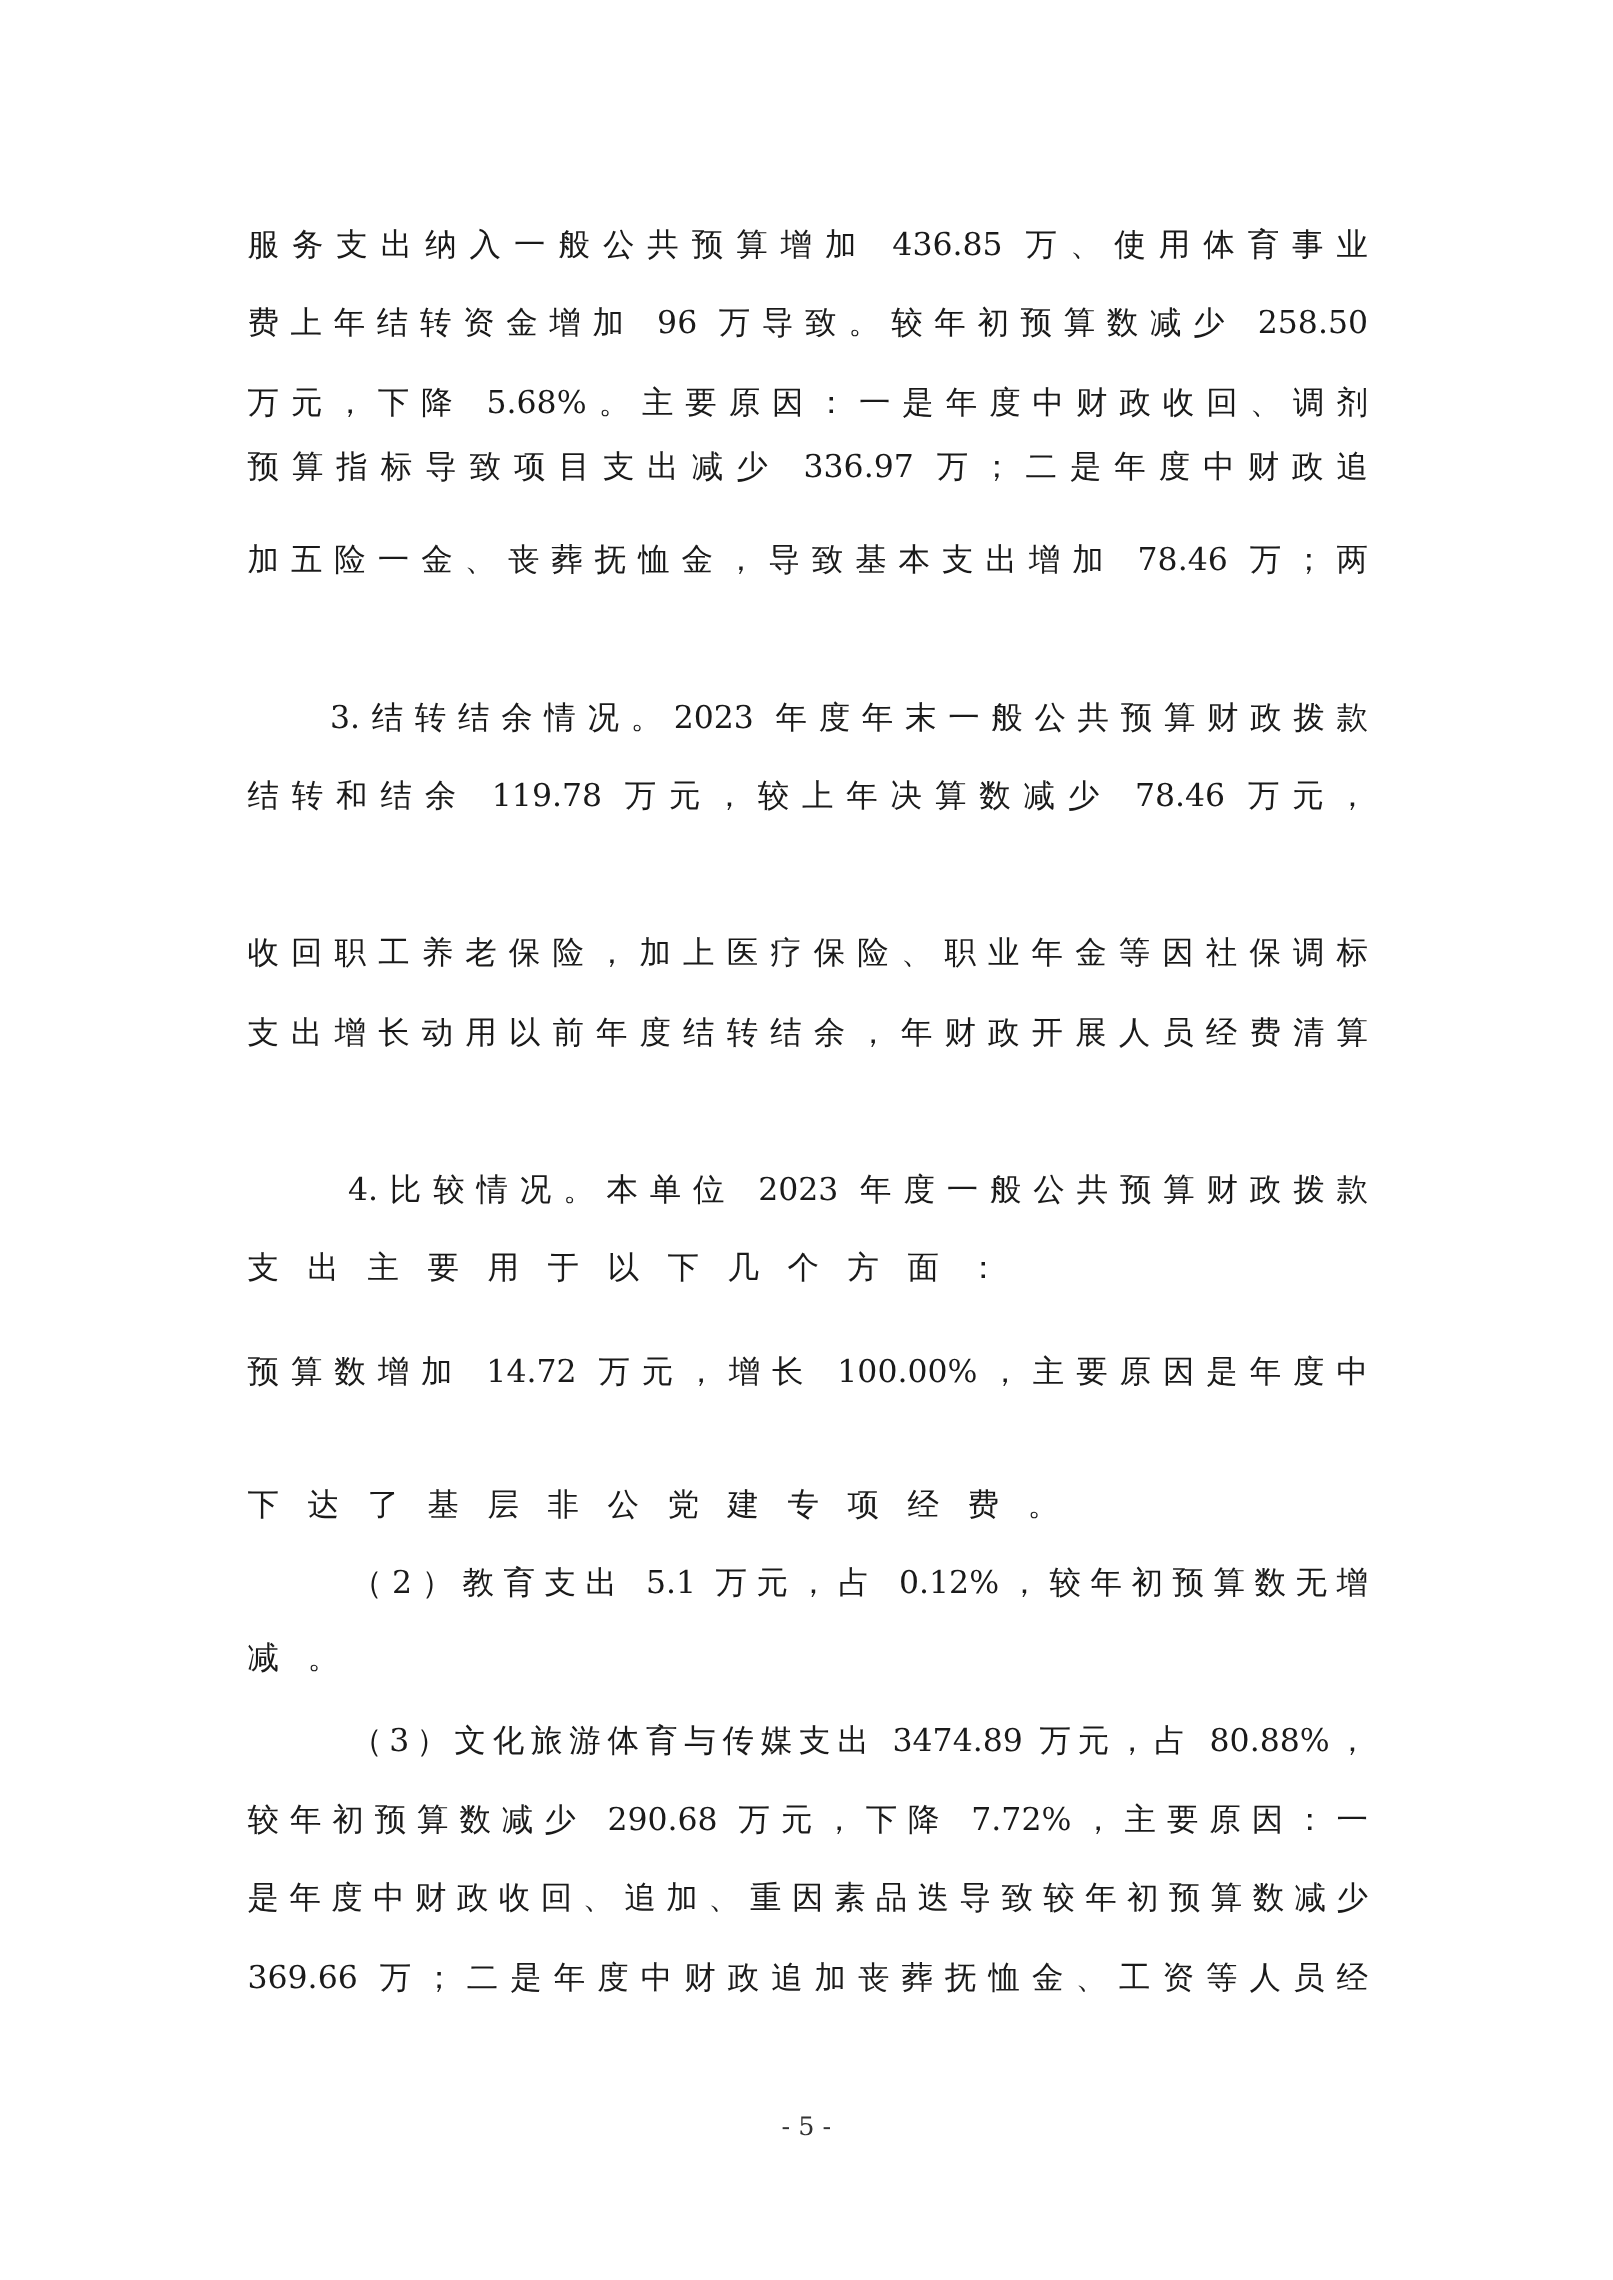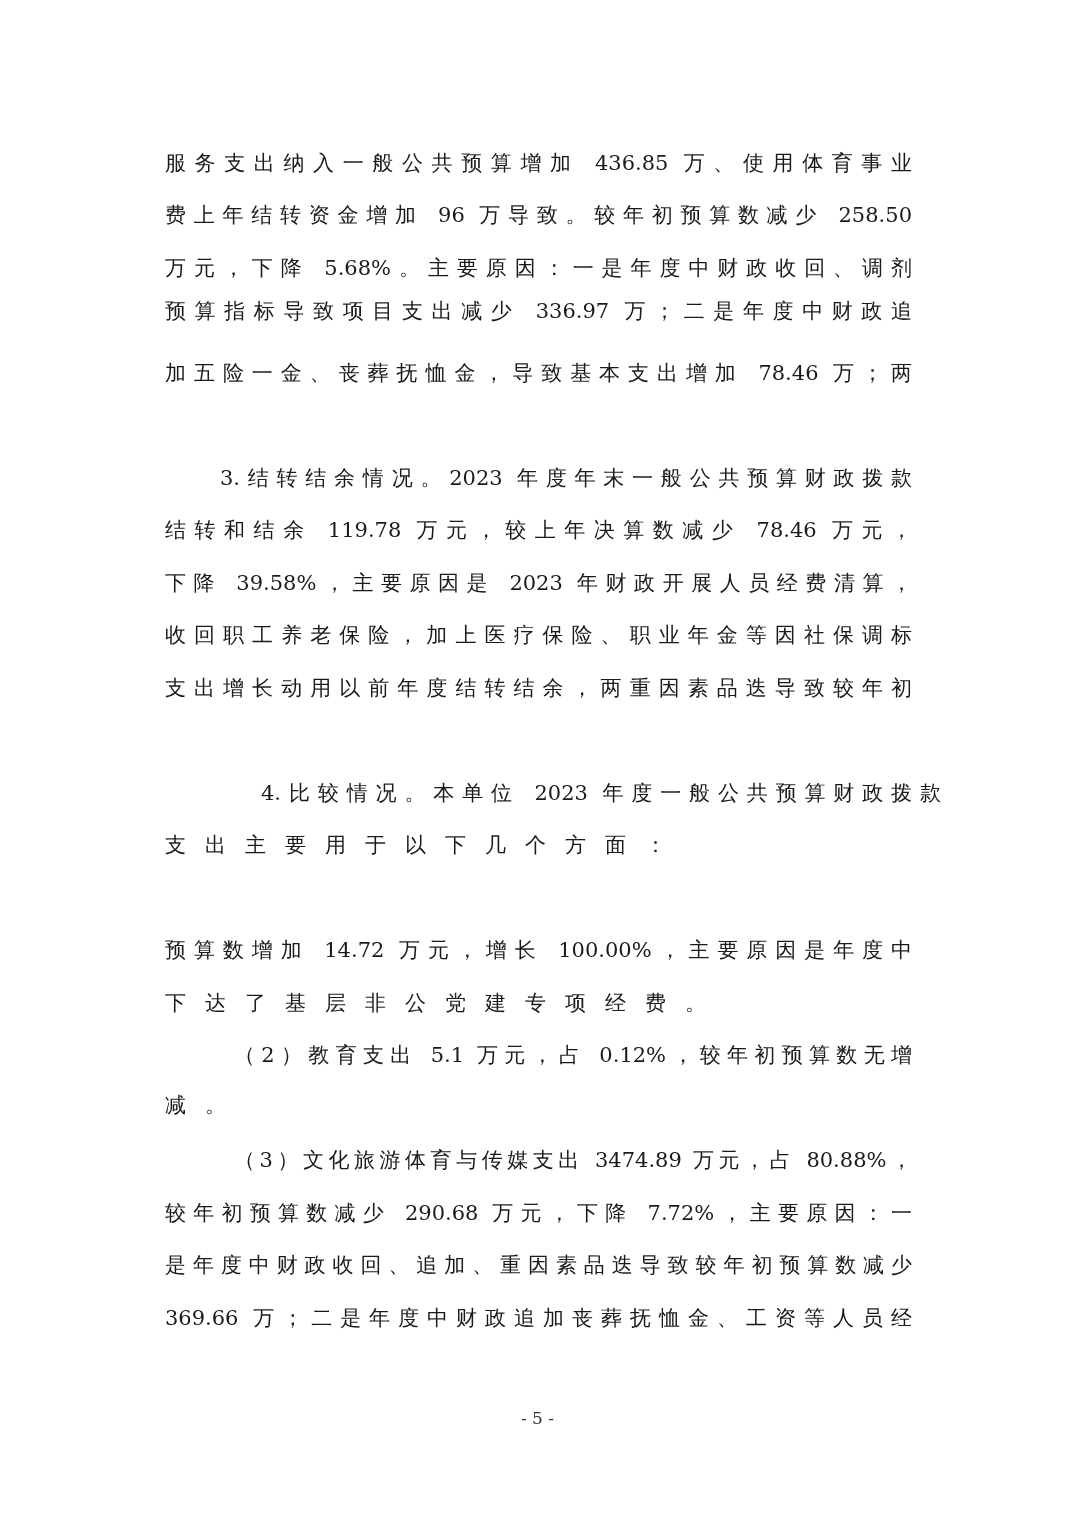--- a/index.html
+++ b/index.html
@@ -32,21 +32,21 @@
       white-space: nowrap;
       text-align: justify;
       text-align-last: justify;
       letter-spacing: 0;
     }
     .line.last {
       text-align-last: left;
       letter-spacing: 19px;
     }
     .line.indent2 { left: 220px; width: 692px; }
-    .line.indent2b { left: 232px; width: 680px; margin-left: 29px; }
+    .line.indent2b { left: 232px; width: 680px; }
     .line.indent2c { left: 234px; width: 678px; }
     .page-number {
       position: absolute;
       left: 0;
       width: 1075px;
       top: 1408px;
       text-align: center;
       font-size: 17px;
       color: #333333;
       font-family: "DejaVu Serif", "Liberation Serif", serif;
@@ -57,28 +57,27 @@
 
 <div class="page">
   <div class="line" style="top:143px">服务支出纳入一般公共预算增加 436.85 万、使用体育事业</div>
   <div class="line" style="top:195px">费上年结转资金增加 96 万导致。较年初预算数减少 258.50</div>
   <div class="line" style="top:248px">万元，下降 5.68%。主要原因：一是年度中财政收回、调剂</div>
   <div class="line" style="top:291px">预算指标导致项目支出减少 336.97 万；二是年度中财政追</div>
   <div class="line" style="top:353px">加五险一金、丧葬抚恤金，导致基本支出增加 78.46 万；两</div>
 
   <div class="line indent2" style="top:458px">3.结转结余情况。2023 年度年末一般公共预算财政拨款</div>
   <div class="line" style="top:510px">结转和结余 119.78 万元，较上年决算数减少 78.46 万元，</div>
-  <div class="line" style="top:563px">下降 39.58%，主要原因是 2023 年财政开展人员经费清算，</div>
   <div class="line" style="top:615px">收回职工养老保险，加上医疗保险、职业年金等因社保调标</div>
-  <div class="line" style="top:668px">支出增长动用以前年度结转结余，两重因素品迭导致较年初</div>
+  <div class="line" style="top:668px">支出增长动用以前年度结转结余，年财政开展人员经费清算</div>
 
   <div class="line indent2b" style="top:773px">4.比较情况。本单位 2023 年度一般公共预算财政拨款</div>
   <div class="line last" style="top:825px">支出主要用于以下几个方面：</div>
 
-  <div class="line" style="top:930px">预算数增加 14.72 万元，增长 100.00%，主要原因是年度中</div>
+  <div class="line" style="top:894px">预算数增加 14.72 万元，增长 100.00%，主要原因是年度中</div>
   <div class="line last" style="top:983px">下达了基层非公党建专项经费。</div>
 
   <div class="line indent2c" style="top:1035px">（2）教育支出 5.1 万元，占 0.12%，较年初预算数无增</div>
   <div class="line last" style="top:1085px">减。</div>
 
   <div class="line indent2c" style="top:1140px">（3）文化旅游体育与传媒支出 3474.89 万元，占 80.88%，</div>
   <div class="line" style="top:1193px">较年初预算数减少 290.68 万元，下降 7.72%，主要原因：一</div>
   <div class="line" style="top:1245px">是年度中财政收回、追加、重因素品迭导致较年初预算数减少</div>
   <div class="line" style="top:1298px">369.66 万；二是年度中财政追加丧葬抚恤金、工资等人员经</div>
 

